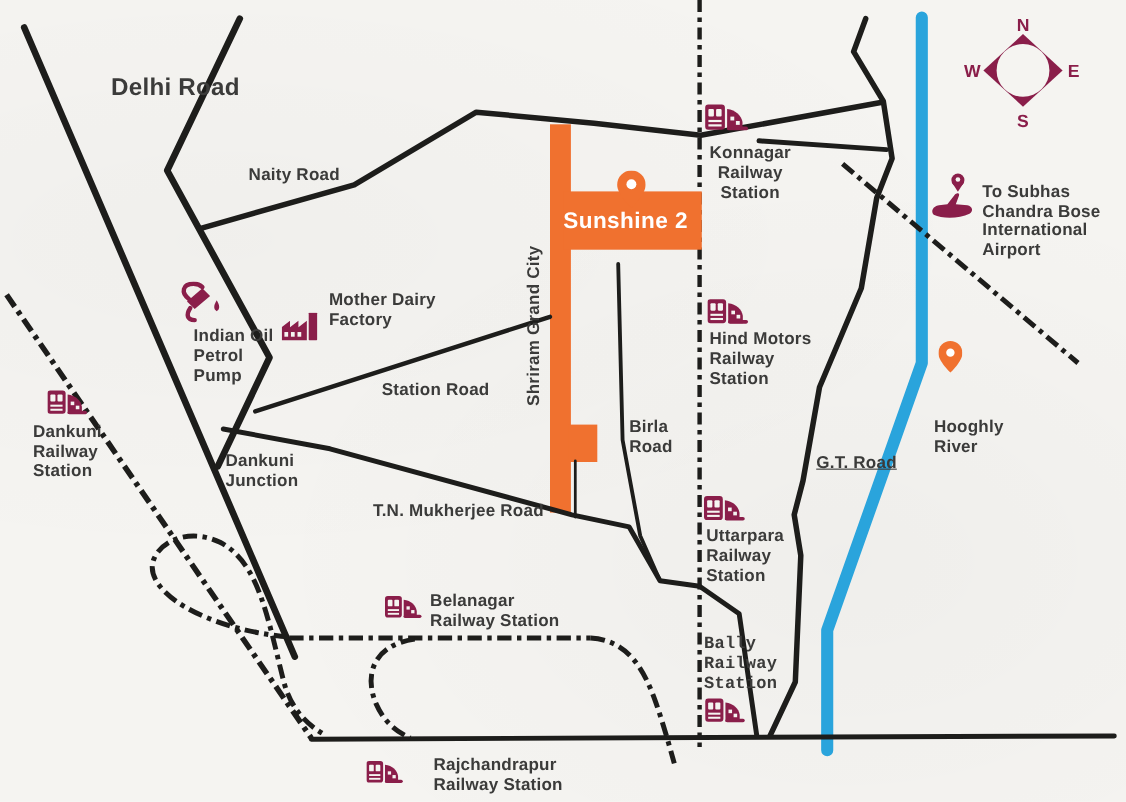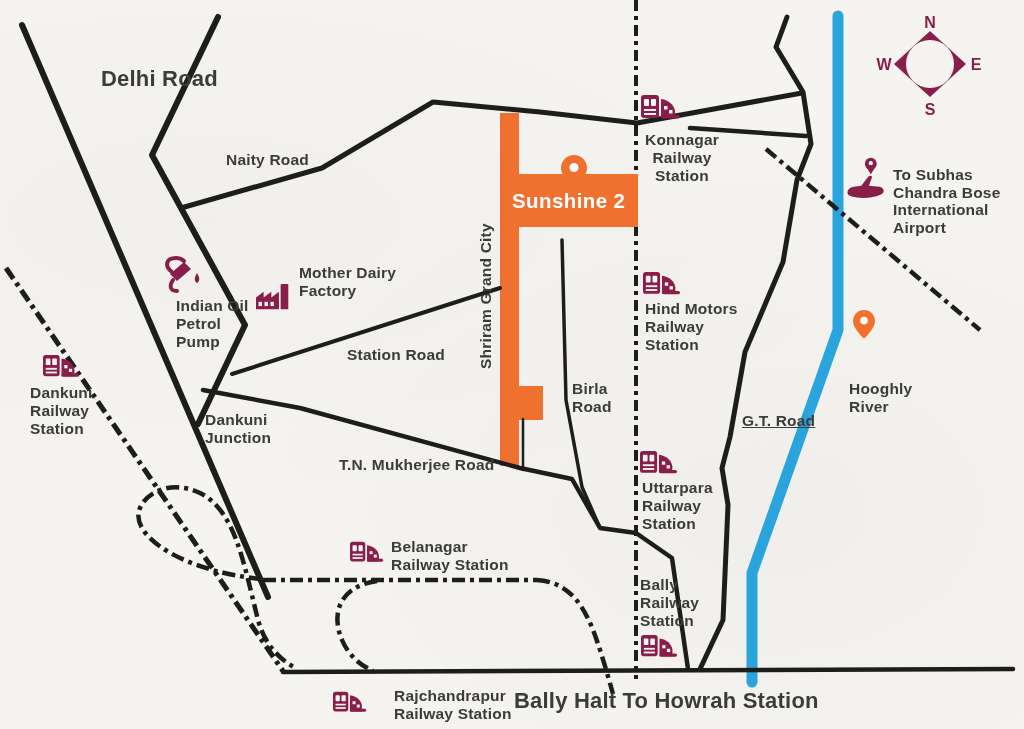--- a/index.html
+++ b/index.html
@@ -115,21 +115,20 @@
 <div class="lbl big" style="left:101px;top:70px;">Delhi Road</div>
 <div class="lbl" style="left:226px;top:151px;">Naity Road</div>
 <div class="lbl" style="left:347px;top:346px;">Station Road</div>
 <div class="lbl" style="left:339px;top:456px;">T.N. Mukherjee Road</div>
 <div class="lbl" style="left:572px;top:380px;">Birla
 Road</div>
 <div class="lbl" style="left:742px;top:412px;text-decoration:underline;">G.T. Road</div>
 <div class="lbl" style="left:205px;top:411px;">Dankuni
 Junction</div>
 <div class="lbl vertical" style="left:477px;top:369px;">Shriram Grand City</div>
-<div class="lbl big" style="left:514px;top:692px;">Bally Halt To Howrah Station</div>
 
 <div class="ic" style="left:641px;top:94px;width:40px;">
       <svg viewBox="0 0 40 28">
         <use href="#sym-train"></use>
       </svg>
     </div>
 <div class="lbl" style="left:645px;top:131px;text-align:center;">Konnagar
 Railway
 Station</div>
 
@@ -144,21 +143,21 @@
 
 <div class="ic" style="left:640px;top:450px;width:38px;">
       <svg viewBox="0 0 40 28">
         <use href="#sym-train"></use>
       </svg>
     </div>
 <div class="lbl" style="left:642px;top:479px;">Uttarpara
 Railway
 Station</div>
 
-<div class="lbl" style="left:640px;top:576px;">Bally
+<div class="lbl" style="left:640px;top:576px;font-family:Liberation Mono, monospace;">Bally
 Railway
 Station</div>
 <div class="ic" style="left:641px;top:634px;width:37px;">
       <svg viewBox="0 0 40 28">
         <use href="#sym-train"></use>
       </svg>
     </div>
 
 <div class="ic" style="left:43px;top:354px;width:37px;">
       <svg viewBox="0 0 40 28">

